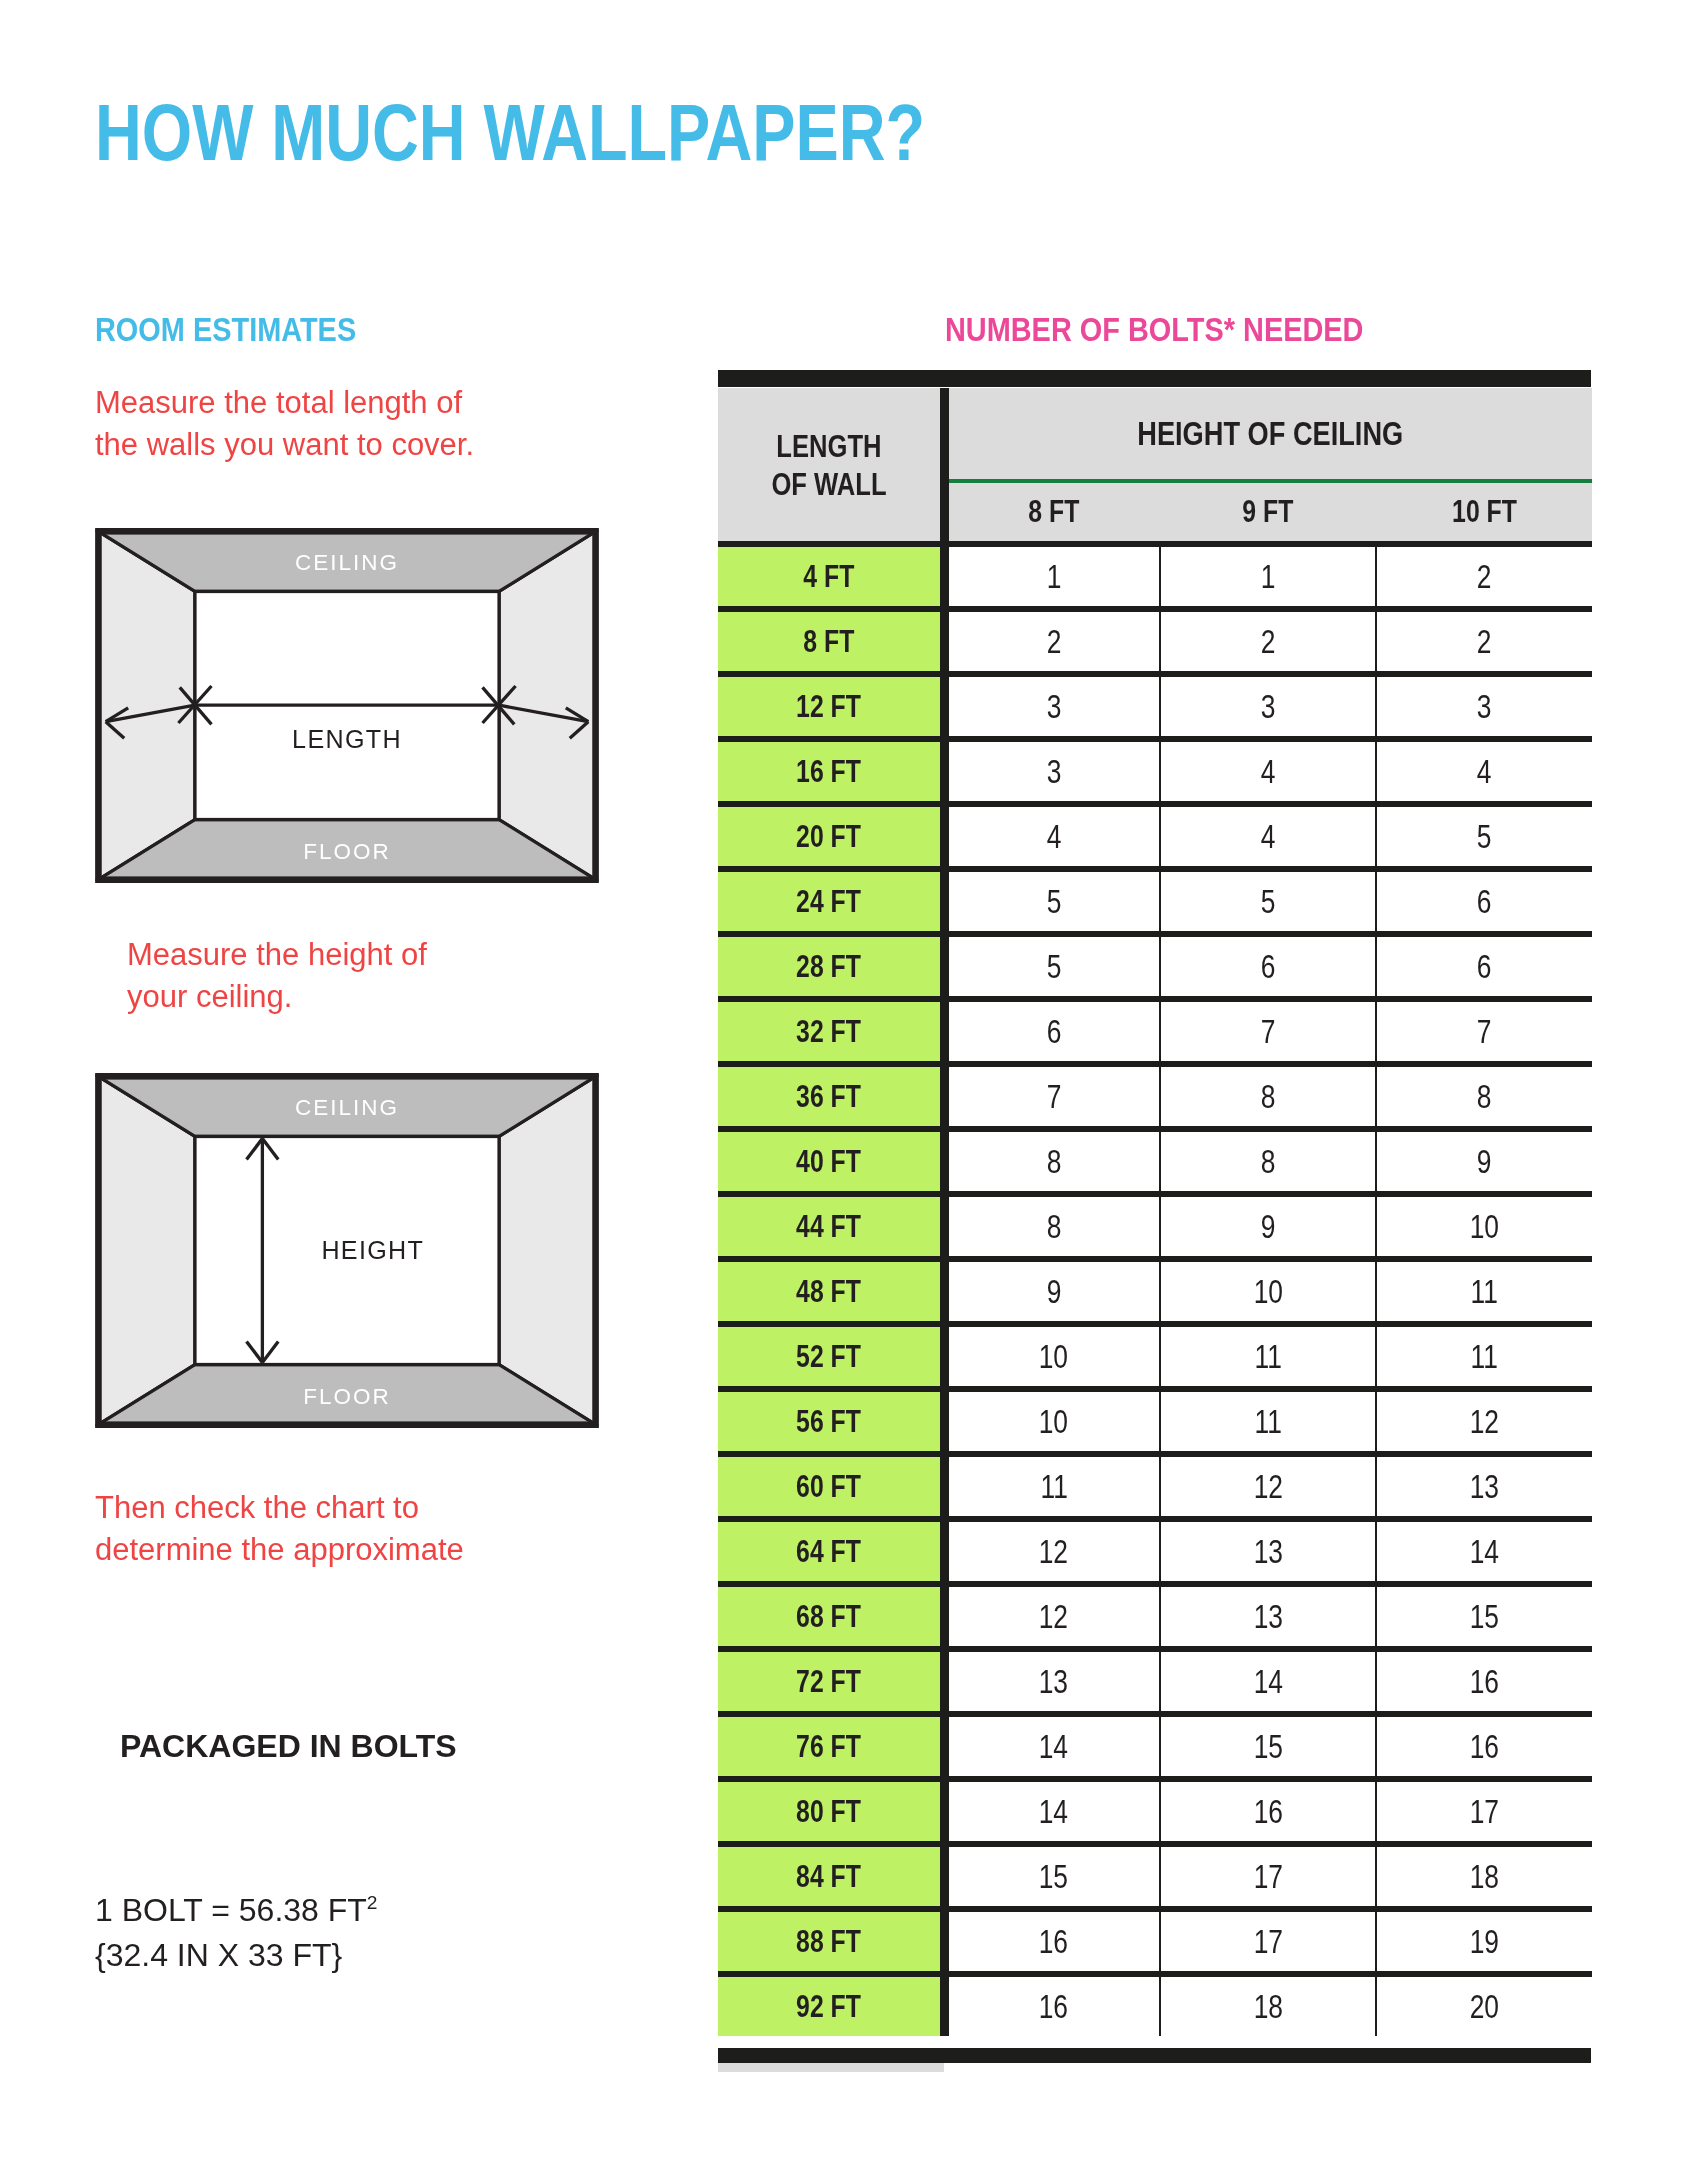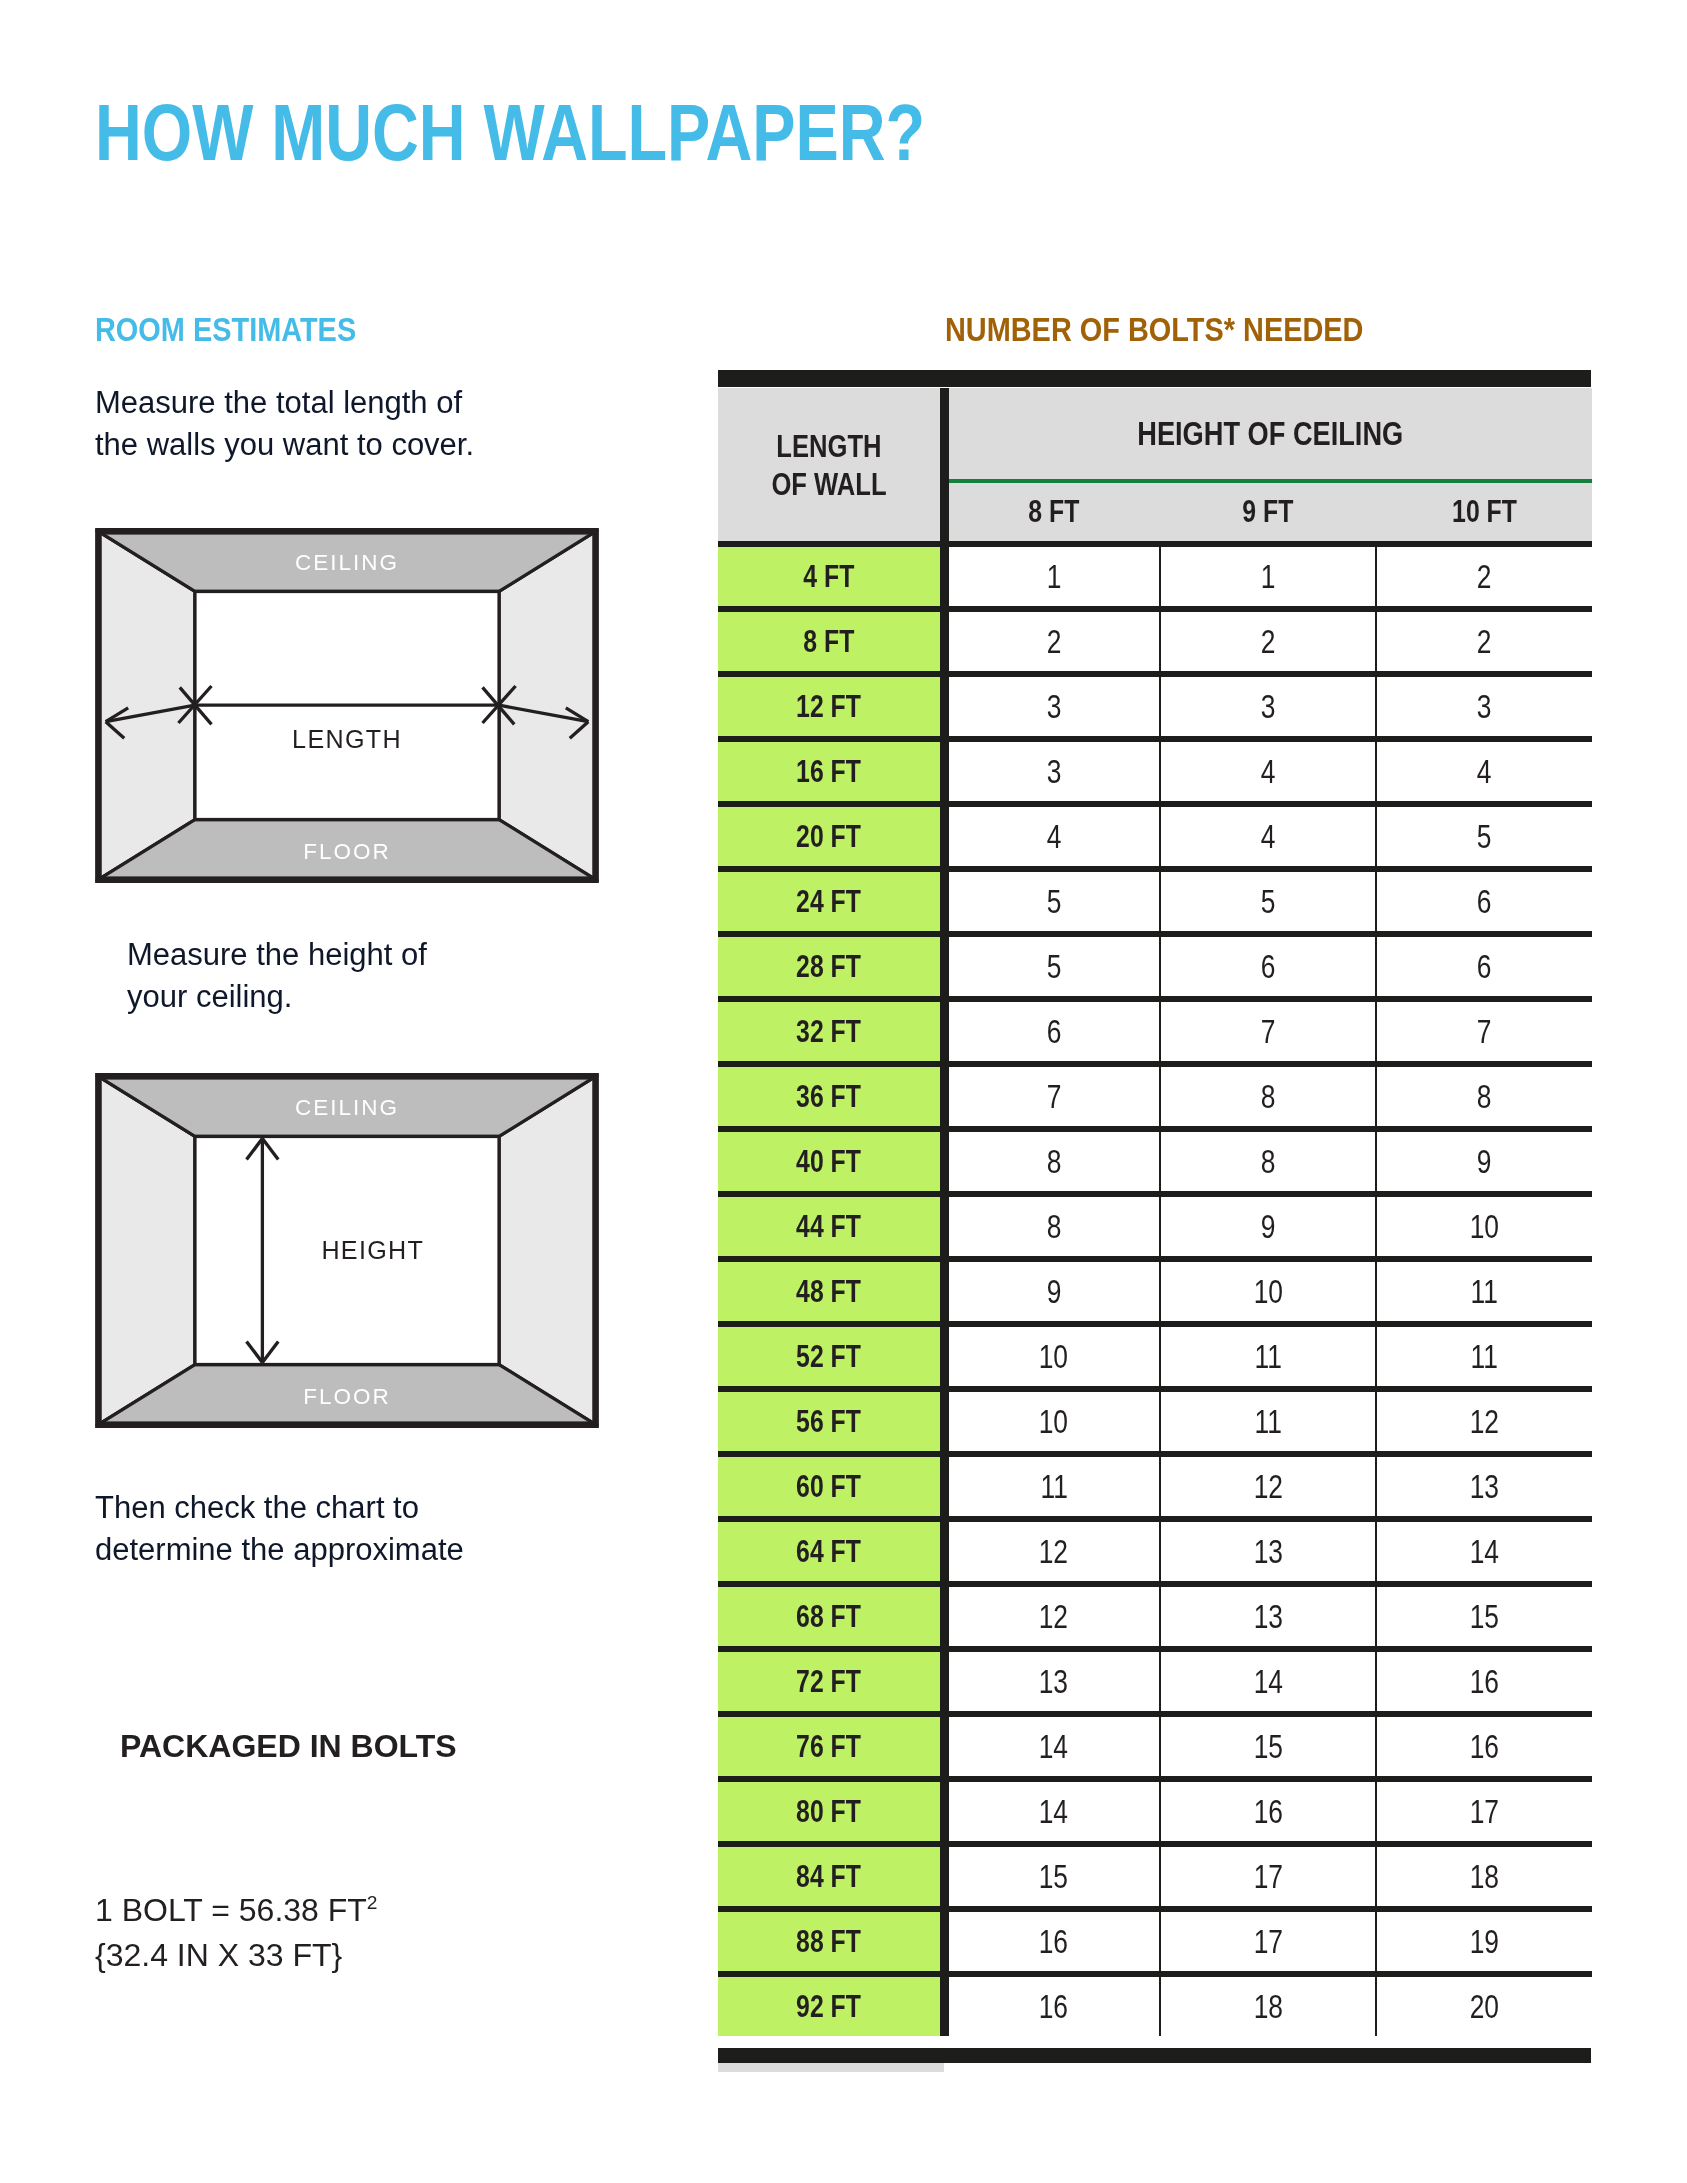--- a/index.html
+++ b/index.html
@@ -5,25 +5,25 @@
   html,body{margin:0;padding:0;background:#ffffff;}
   .page{position:relative;width:1687px;height:2183px;background:#ffffff;
         color:#231f20;font-family:"Liberation Sans",sans-serif;overflow:hidden;}
   .abs{position:absolute;}
 
   
   .title{font-size:79px;font-weight:bold;color:#45bce8;white-space:nowrap;
          transform:scaleX(.82);transform-origin:left top;letter-spacing:0px;}
   .sechead{font-size:34px;font-weight:bold;color:#45bce8;white-space:nowrap;
            transform:scaleX(.85);transform-origin:left top;}
-  .tablehead{font-size:34px;font-weight:bold;color:#a16207;text-align:center;}
+  .tablehead{font-size:34px;font-weight:bold;color:#ec4899;text-align:center;}
   .tablehead .cond{transform:scaleX(.85);}
 
   
-  .para{font-size:31px;line-height:42px;color:#0f172a;}
+  .para{font-size:31px;line-height:42px;color:#ef4444;}
   .foot{font-size:32px;line-height:42px;font-weight:bold;white-space:nowrap;}
   .foot .indent{margin-left:25px;}
   .bolteq{font-size:32px;line-height:45px;font-weight:normal;white-space:nowrap;}
   sup{font-size:60%;vertical-align:super;}
 
   
   .cond{display:inline-block;transform:scaleX(.8);transform-origin:center;white-space:nowrap;}
 
   
   .tbar{background:#1d1d1b;}

